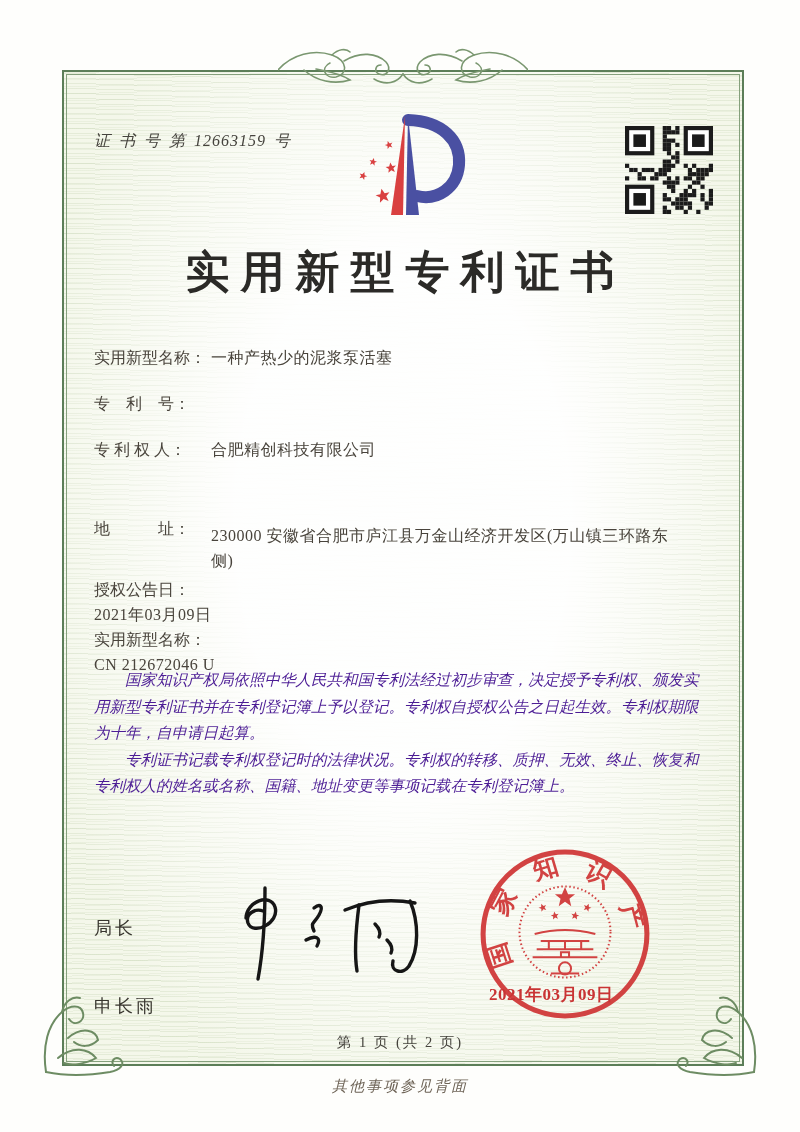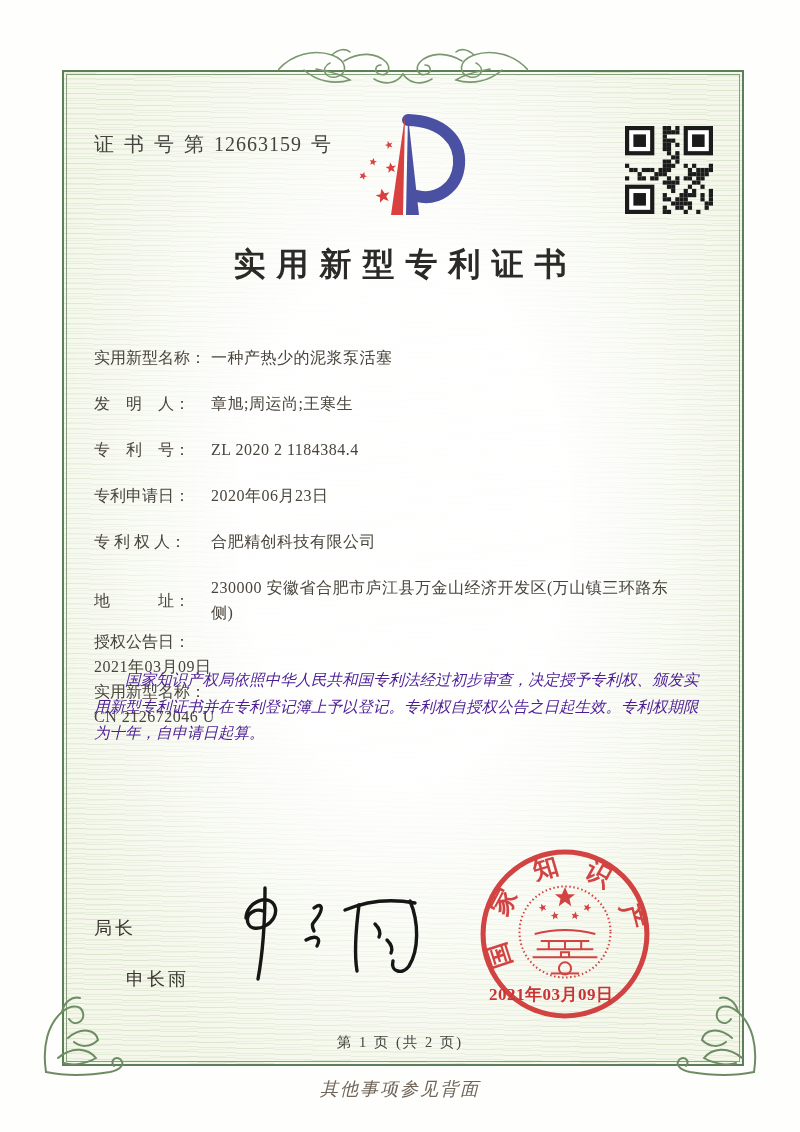--- a/index.html
+++ b/index.html
@@ -12,48 +12,48 @@
     position:absolute;left:62px;top:70px;width:682px;height:996px;box-sizing:border-box;
     border:2px solid #5c7e58;
     background:
       radial-gradient(ellipse at 50% 45%, rgba(255,255,255,.95) 35%, rgba(255,255,255,0) 80%),
       repeating-linear-gradient(1.5deg, rgba(143,172,115,.16) 0 1px, rgba(255,255,255,0) 1px 5px),
       repeating-linear-gradient(-1.5deg, rgba(143,172,115,.10) 0 1px, rgba(255,255,255,0) 1px 7px),
       #f4f7ea;
   }
   .frame::after{content:"";position:absolute;inset:2px;border:1px solid #85a07c;pointer-events:none;}
   .ornament{position:absolute;z-index:3;}
-  .cert-no{position:absolute;left:94px;top:131px;font-size:20px;letter-spacing:1px;word-spacing:3px;color:#45433d;}
+  .cert-no{position:absolute;left:94px;top:131px;font-size:16px;letter-spacing:1px;word-spacing:3px;color:#45433d;font-style:italic;}
   .logo{position:absolute;left:338px;top:112px;}
   .qr{position:absolute;left:624px;top:126px;}
   .title{
     position:absolute;left:0;right:0;top:243px;text-align:center;
-    font-size:32px;font-weight:700;letter-spacing:11px;text-indent:11px;color:#2b2a27;
+    font-size:44px;font-weight:700;letter-spacing:11px;text-indent:11px;color:#2b2a27;
   }
   .fields{position:absolute;left:94px;top:345px;width:618px;font-size:16px;color:#49443c;}
   .frow{display:flex;line-height:25px;margin-bottom:21px;align-items:center;}
   .frow.addr{margin-bottom:4px;}
   .flabel{flex:0 0 117px;white-space:pre;}
   .fvalue{flex:1;letter-spacing:.5px;}
   .grantrow{display:flex;flex-direction:column;}
   .grantrow .flabel{flex:0 0 auto;}
   .grantrow .fvalue{flex:0 0 auto;}
   .gsep{display:inline-block;width:50px;}
   .paras{position:absolute;left:94px;top:667px;width:614px;font-size:15.5px;line-height:26.5px;
     color:#4c1d95;font-style:italic;}
   .paras p{margin:0;text-indent:2em;}
   .signer{position:absolute;left:94px;font-size:18px;letter-spacing:3px;color:#38362f;
     font-family:"Liberation Sans","DejaVu Sans",sans-serif;}
   .signer.t1{top:916px;}
-  .signer.t2{top:967px;margin-left:32px;}
+  .signer.t2{top:994px;}
   .signature{position:absolute;left:218px;top:878px;}
   .seal{position:absolute;left:476px;top:845px;opacity:.92;}
   .seal-date{position:absolute;left:489px;top:983px;font-size:17px;font-weight:600;color:#c93434;letter-spacing:.5px;}
   .footer{position:absolute;left:0;right:0;top:1033px;text-align:center;font-size:14.5px;letter-spacing:2px;color:#45433d;}
-  .back-note{position:absolute;left:0;right:0;top:1077px;text-align:center;font-size:18px;letter-spacing:2px;
+  .back-note{position:absolute;left:0;right:0;top:1077px;text-align:center;font-size:15px;letter-spacing:2px;
     color:#6e6457;font-style:italic;}
 </style>
 </head>
 <body>
 
 <div class="page">
 
   <div class="frame"></div>
 
   <svg class="ornament" style="left:278px;top:44px;" width="250" height="52" viewBox="0 0 250 52">
@@ -226,50 +226,42 @@
     </svg>
 
   <div class="title">实用新型专利证书</div>
 
   <div class="fields">
     <div class="frow">
       <span class="flabel">实用新型名称：</span>
       <span class="fvalue">一种产热少的泥浆泵活塞</span>
     </div>
     <div class="frow">
-      <span class="flabel">发　明　人：</span>
-      <span class="fvalue">章旭;周运尚;王寒生</span>
-    </div>
-    <div class="frow">
       <span class="flabel">专　利　号：</span>
-      <span class="fvalue">ZL 2020 2 1184384.4</span>
-    </div>
-    <div class="frow">
-      <span class="flabel">专利申请日：</span>
-      <span class="fvalue">2020年06月23日</span>
     </div>
     <div class="frow">
       <span class="flabel">专 利 权 人：</span>
       <span class="fvalue">合肥精创科技有限公司</span>
     </div>
     <div class="frow addr">
       <span class="flabel">地　　　址：</span>
-      <span class="fvalue" style="max-width:465px;">230000 安徽省合肥市庐江县万金山经济开发区(万山镇三环路东侧)</span>
+      <span class="fvalue" style="max-width:465px;margin-top:40px;">230000 安徽省合肥市庐江县万金山经济开发区(万山镇三环路东侧)</span>
     </div>
     <div class="grantrow" style="line-height:25px;">
       <span class="flabel">授权公告日：</span>
       <span class="fvalue">2021年03月09日</span>
       <span class="gsep"></span>
       <span class="flabel">实用新型名称：</span>
       <span class="fvalue">CN 212672046 U</span>
     </div>
   </div>
 
   <div class="paras">
     <p>国家知识产权局依照中华人民共和国专利法经过初步审查，决定授予专利权、颁发实用新型专利证书并在专利登记簿上予以登记。专利权自授权公告之日起生效。专利权期限为十年，自申请日起算。</p>
+    <p>专利证书记载专利权登记时的法律状况。专利权的转移、质押、无效、终止、恢复和专利权人的姓名或名称、国籍、地址变更等事项记载在专利登记簿上。</p>
   </div>
 
   <div class="signer t1">局长</div>
   <div class="signer t2">申长雨</div>
 
   <svg class="signature" width="210" height="108" viewBox="0 0 210 108">
     <g fill="none" stroke="#161616" stroke-width="3.4" stroke-linecap="round">
       <path d="M28,40 C29,23 52,15 57,29 C62,45 35,58 30,45 C27,36 37,30 45,33"></path>
       <path d="M47,10 C47,40 45,74 40,101"></path>
       <path d="M96,30 C102,25 106,28 101,37 C96,46 92,44 96,53"></path>

